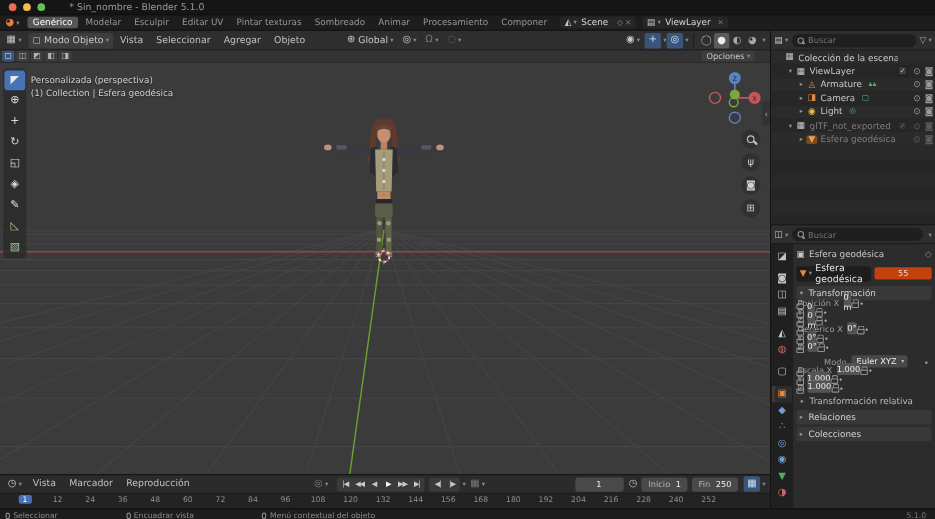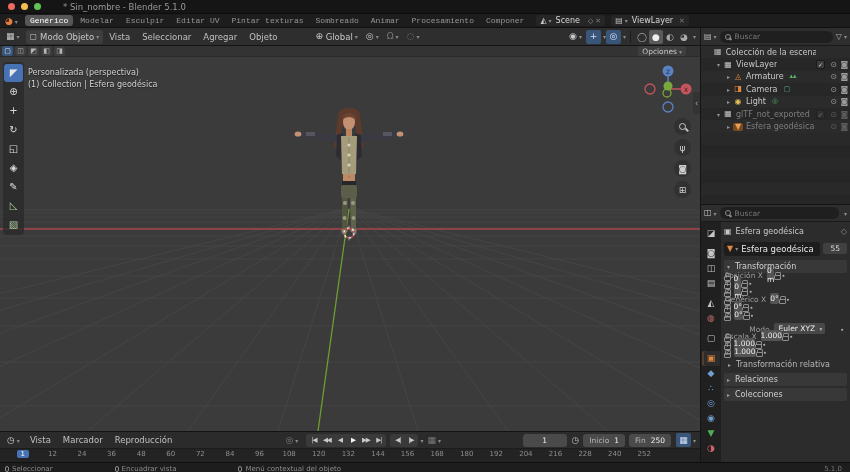--- a/index.html
+++ b/index.html
@@ -14,21 +14,21 @@
   .tl{width:7px;height:7px;border-radius:50%;margin-left:6px;}
   .tl.r{background:#ee6a5f;margin-left:8px;}
   .tl.y{background:#f5bd4f;}
   .tl.g{background:#61c454;}
   #win-title{margin-left:22px;color:#9a9a9a;font-size:8.5px;}
 
   
   #menubar{position:absolute;left:0;top:14px;width:850px;height:14px;background:#1d1d1d;display:flex;align-items:center;border-bottom:1px solid #101010;}
   #blender-logo{color:#e87d3e;font-size:9px;margin-left:5px;}
   .menu{padding:0 6px;color:#c0c0c0;white-space:nowrap;}
-  .ws-tabs{display:flex;margin-left:6px;overflow:hidden;font-family:Liberation Mono, monospace;}
+  .ws-tabs{display:flex;margin-left:6px;overflow:hidden;}
   .ws-tab{padding:1px 5px;margin:0 1px;border-radius:3px;color:#969696;font-size:8px;white-space:nowrap;}
   .ws-tab.active{background:#565656;color:#fff;}
   .id-widget{display:flex;align-items:center;background:#262626;border-radius:3px;height:11px;padding:0 4px;margin-left:6px;white-space:nowrap;}
   .id-widget .val{color:#d8d8d8;margin:0 4px;font-size:8px;}
   .id-widget .x{color:#777;font-size:7px;margin-left:2px;}
   .pin-ico{color:#8a8a8a;font-size:7px;margin-left:4px;}
 
   
   #vp-header{position:absolute;left:0;top:28px;width:700px;height:18px;background:#2e2e2e;border-bottom:1px solid #141414;display:flex;align-items:center;}
   .hbtn{display:flex;align-items:center;padding:0 4px;height:14px;border-radius:2px;color:#c8c8c8;white-space:nowrap;}
@@ -90,21 +90,21 @@
   #props-body{flex:1;display:flex;}
   #tab-rail{width:20px;background:#202020;display:flex;flex-direction:column;align-items:center;padding-top:4px;}
   .ptab{width:18px;height:15px;display:flex;align-items:center;justify-content:center;border-radius:2px 0 0 2px;}
   .ptab .icon{font-size:9px;}
   .ptab.active{background:#2c2c2c;box-shadow:inset 2px 0 0 #e0883c33;}
   .ptab.gap{margin-top:5px;}
   #props-content{flex:1;background:#2c2c2c;padding:2px 3px;overflow:hidden;}
   #breadcrumb{display:flex;align-items:center;height:15px;font-size:8px;color:#c8c8c8;}
   #name-row{display:flex;align-items:center;height:19px;}
   #name-field{flex:1;display:flex;align-items:center;background:#1d1d1d;border-radius:3px;height:14px;padding:0 3px;}
-  #users-badge{background:#404040;border-radius:2px;padding:1px 7px;margin-left:3px;font-size:7.5px;color:#ddd;}
+  #users-badge{background:#c2410c;border-radius:2px;padding:1px 21px;margin-left:3px;font-size:7.5px;color:#ddd;}
   .panel-hdr{display:flex;align-items:center;height:13px;background:#383838;border-radius:2px;margin:2px 0;padding:0 3px;color:#d0d0d0;font-size:8px;}
   .panel-hdr .arr{font-size:6px;color:#999;width:8px;}
   .prow{display:flex;align-items:flex-end;height:13px;}
   .plabel{width:52px;text-align:right;color:#9c9c9c;font-size:7.5px;padding-right:4px;white-space:nowrap;}
   .pfield{width:54px;height:11px;background:#545454;border-radius:2px;display:flex;align-items:center;justify-content:center;color:#ededed;font-size:7.5px;position:relative;}
   .prow.dropdown .pfield{background:#484848;justify-content:flex-start;padding-left:5px;}
   .prow .dd-arrow{display:none;}
   .prow.dropdown .dd-arrow{display:inline;position:absolute;right:3px;font-size:5.5px;color:#bbb;}
   .lockwrap{width:13px;display:flex;justify-content:center;}
   .lock{position:relative;width:7px;height:5px;border:1px solid #8f8f8f;border-radius:1px;margin-top:3px;}

